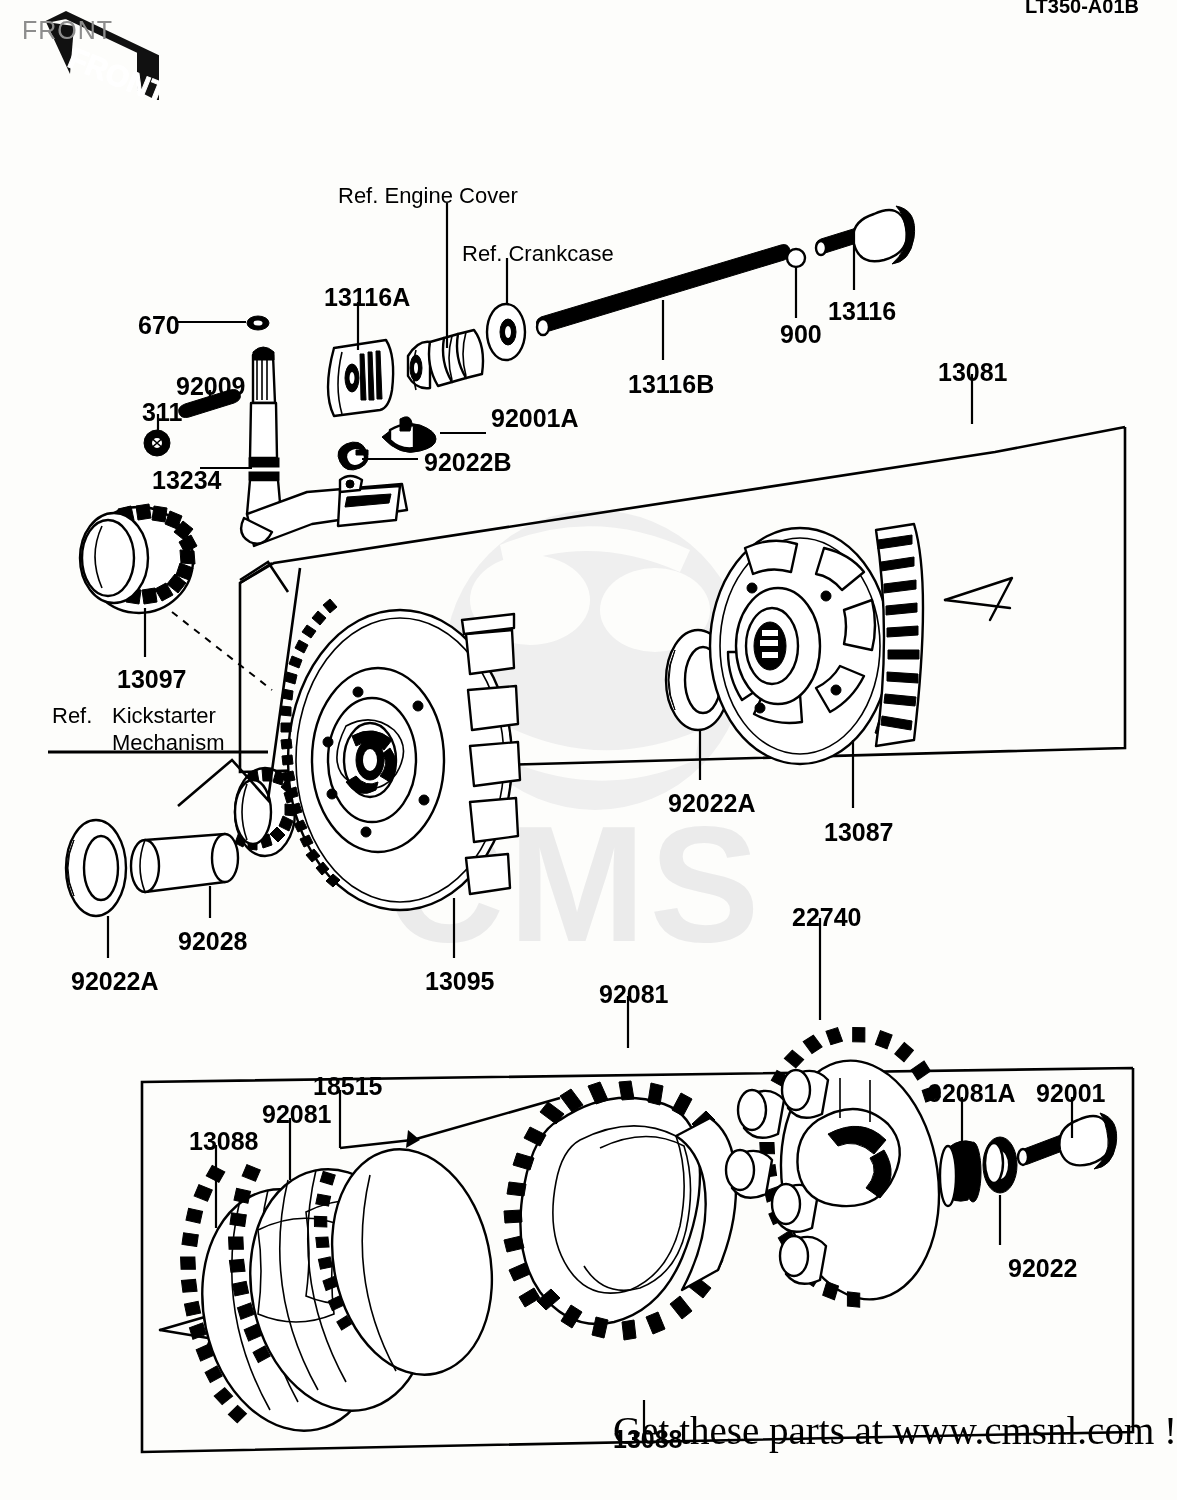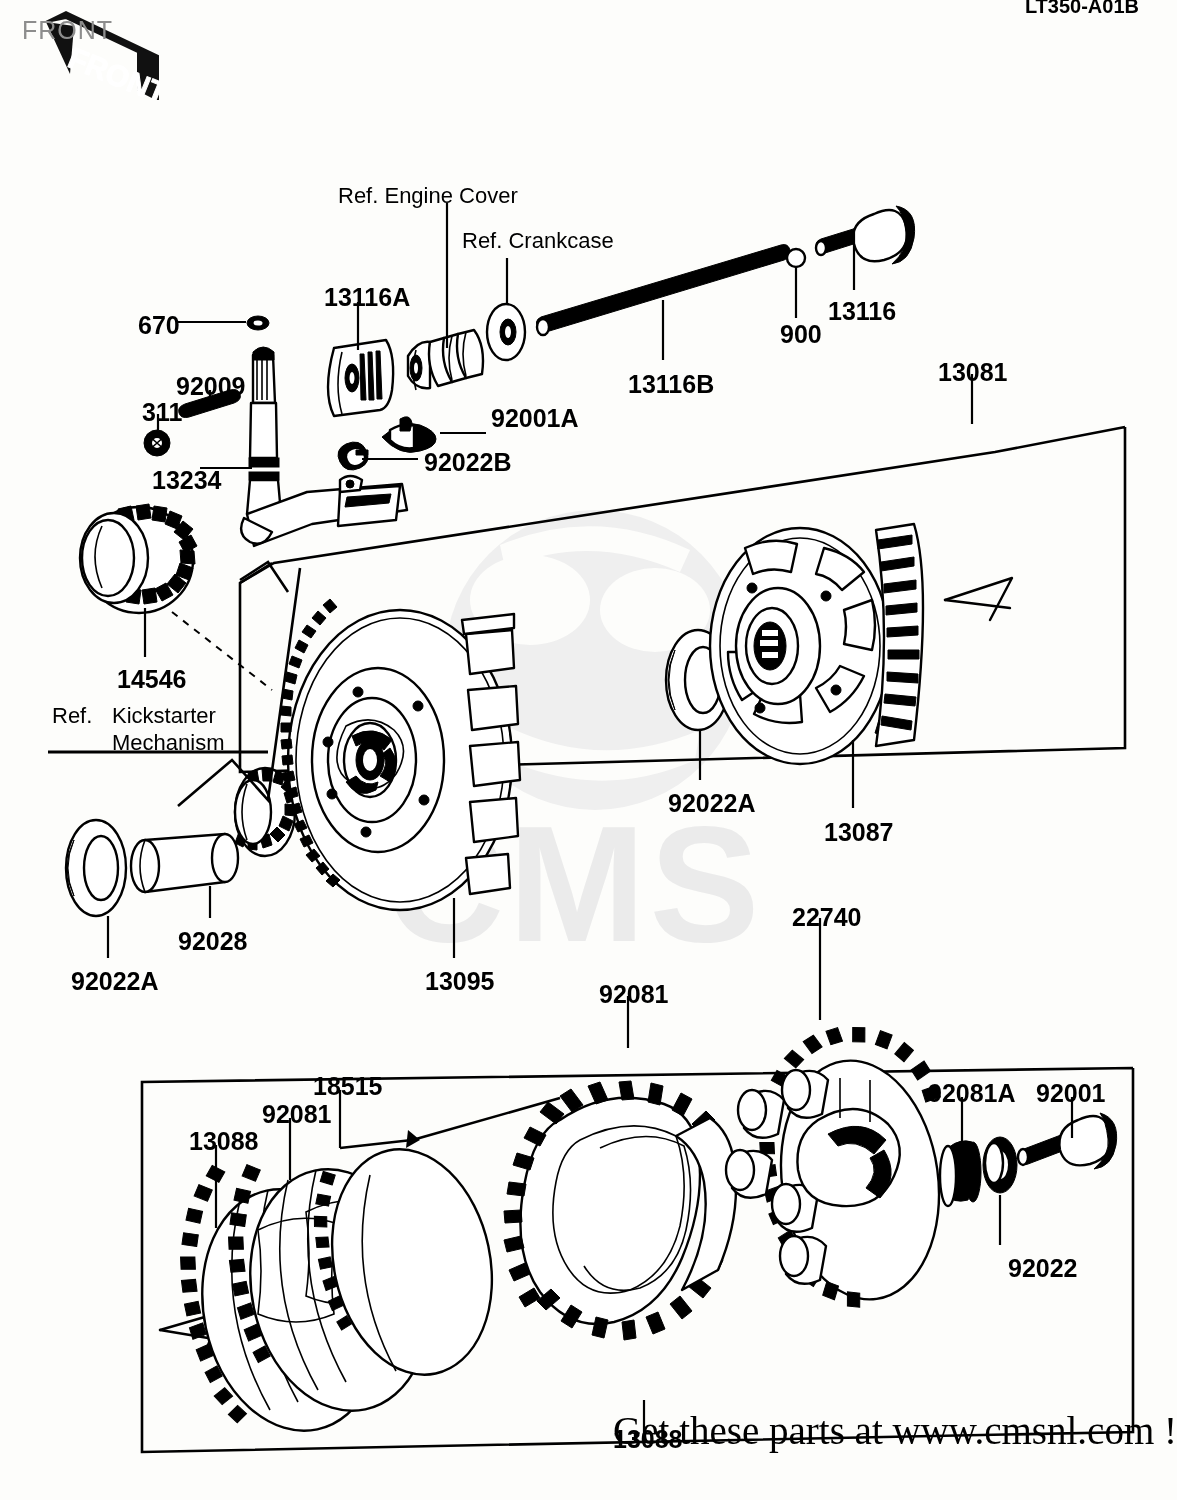--- a/index.html
+++ b/index.html
@@ -473,38 +473,38 @@
       <polygon points="6,14 30,66 34,18" fill="#111"></polygon>
       <text x="26" y="58" transform="rotate(22 26 58)" fill="#fff" font-family="Liberation Sans, sans-serif" font-size="30" font-weight="bold" stroke="#fff" stroke-width="1">FRONT</text>
     </svg>
   </div>
 
   <div class="title">FRONT</div>
   <div class="code">LT350-A01B</div>
 
   <div id="ref-layer">
       <div class="lbl ref" style="left: 338px; top: 183px;">Ref. Engine Cover</div>
-      <div class="lbl ref" style="left: 462px; top: 228px;">Ref. Crankcase</div>
+      <div class="lbl ref" style="left: 462px; top: 241px;">Ref. Crankcase</div>
       <div class="lbl ref" style="left: 52px; top: 703px;">Ref.</div>
       <div class="lbl ref" style="left: 112px; top: 703px;">Kickstarter</div>
       <div class="lbl ref" style="left: 112px; top: 730px; text-align: center;">Mechanism</div>
     </div>
   <div id="pn-layer">
       <div class="lbl pn" style="left: 324px; top: 283px;">13116A</div>
       <div class="lbl pn" style="left: 138px; top: 311px;">670</div>
       <div class="lbl pn" style="left: 176px; top: 372px;">92009</div>
       <div class="lbl pn" style="left: 142px; top: 398px;">311</div>
       <div class="lbl pn" style="left: 491px; top: 404px;">92001A</div>
       <div class="lbl pn" style="left: 424px; top: 448px;">92022B</div>
       <div class="lbl pn" style="left: 152px; top: 466px;">13234</div>
       <div class="lbl pn" style="left: 628px; top: 370px;">13116B</div>
       <div class="lbl pn" style="left: 780px; top: 320px;">900</div>
       <div class="lbl pn" style="left: 828px; top: 297px;">13116</div>
       <div class="lbl pn" style="left: 938px; top: 358px;">13081</div>
-      <div class="lbl pn" style="left: 117px; top: 665px;">14546</div>
+      <div class="lbl pn" style="left: 117px; top: 665px;">13097</div>
       <div class="lbl pn" style="left: 71px; top: 967px;">92022A</div>
       <div class="lbl pn" style="left: 178px; top: 927px;">92028</div>
       <div class="lbl pn" style="left: 425px; top: 967px;">13095</div>
       <div class="lbl pn" style="left: 668px; top: 789px;">92022A</div>
       <div class="lbl pn" style="left: 824px; top: 818px;">13087</div>
       <div class="lbl pn" style="left: 792px; top: 903px;">22740</div>
       <div class="lbl pn" style="left: 599px; top: 980px;">92081</div>
       <div class="lbl pn" style="left: 313px; top: 1072px;">18515</div>
       <div class="lbl pn" style="left: 262px; top: 1100px;">92081</div>
       <div class="lbl pn" style="left: 189px; top: 1127px;">13088</div>

